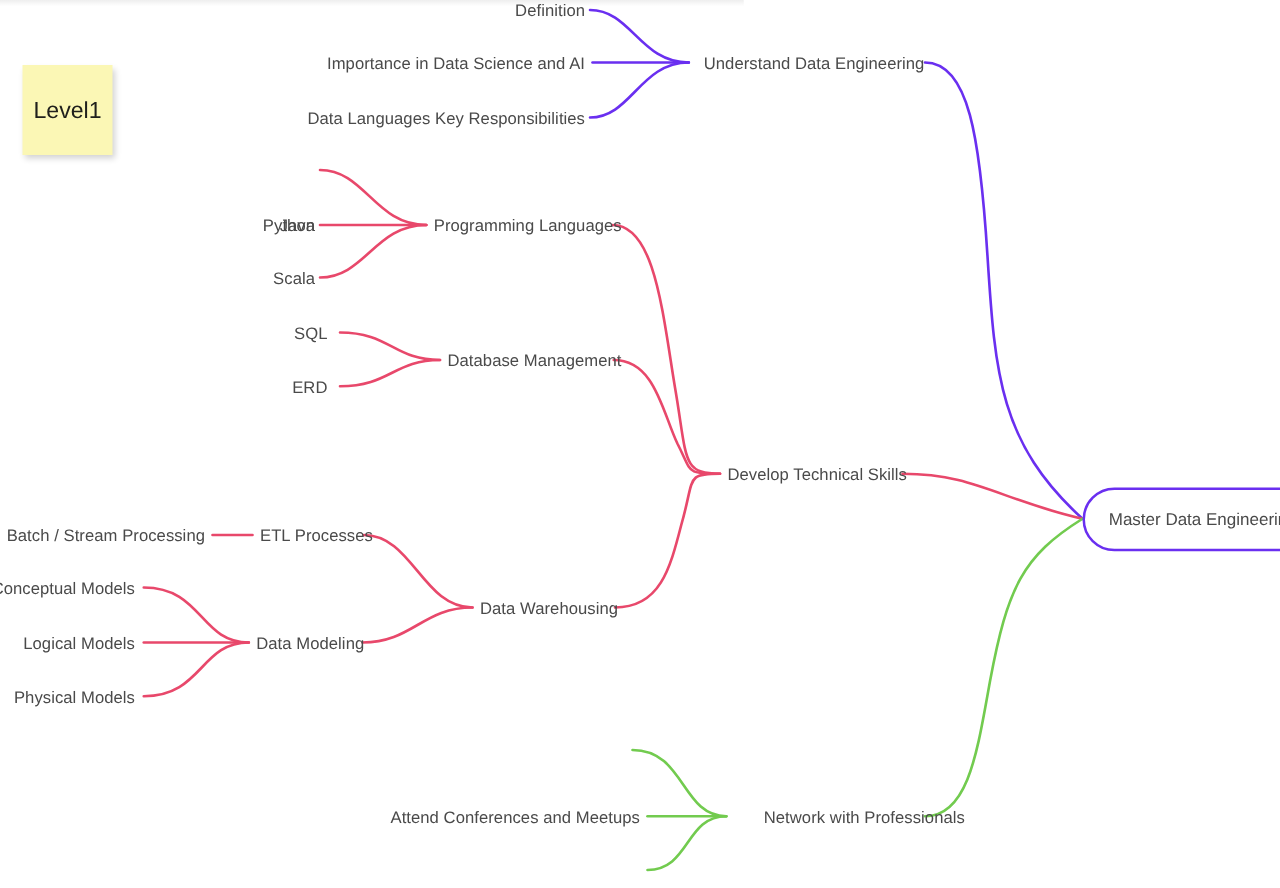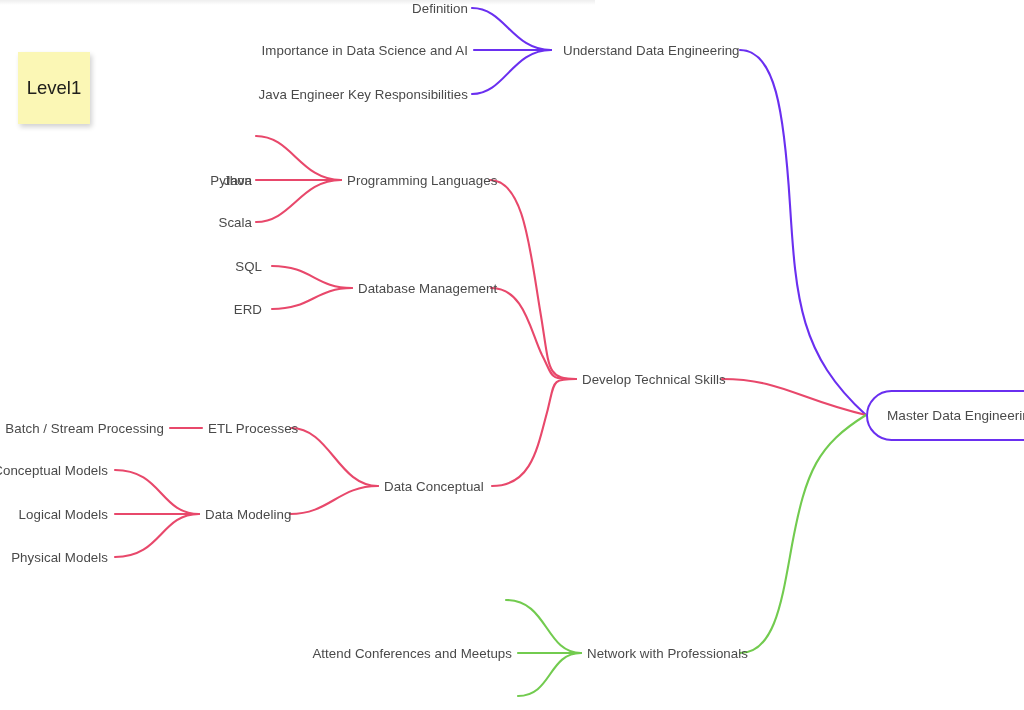--- a/index.html
+++ b/index.html
@@ -144,44 +144,44 @@
     </g>
   </svg>
 
   <div id="sticky" style="background: rgb(251, 247, 181);">
     <span class="l1">Level</span>
     <span class="l2">1</span>
   </div>
 
   <div class="node-label r" style="left: 268px; top: 2px; width: 200px; color: rgb(74, 74, 74);">Definition</div>
   <div class="node-label r" style="left: 188px; top: 44px; width: 280px; color: rgb(74, 74, 74); text-align: right;">Importance in Data Science and AI</div>
-  <div class="node-label r" style="left: 168px; top: 88px; width: 300px; color: rgb(74, 74, 74);">Java Engineer Key Responsibilities</div>
+  <div class="node-label r" style="left: 168px; top: 88px; width: 300px; color: rgb(74, 74, 74);">Data Languages Key Responsibilities</div>
   <div class="node-label l" style="left: 563px; top: 44px; color: rgb(74, 74, 74);">Understand Data Engineering</div>
 
   <div class="node-label r" style="left: 142px; top: 130px; width: 110px; color: rgb(74, 74, 74); margin-top: 44px;">Python</div>
   <div class="node-label r" style="left: 142px; top: 174px; width: 110px; color: rgb(74, 74, 74);">Java</div>
   <div class="node-label r" style="left: 142px; top: 216px; width: 110px; color: rgb(74, 74, 74);">Scala</div>
   <div class="node-label l" style="left: 347px; top: 174px; color: rgb(74, 74, 74);">Programming Languages</div>
 
   <div class="node-label r" style="left: 162px; top: 260px; width: 100px; color: rgb(74, 74, 74);">SQL</div>
   <div class="node-label r" style="left: 162px; top: 303px; width: 100px; color: rgb(74, 74, 74);">ERD</div>
   <div class="node-label l" style="left: 358px; top: 282px; color: rgb(74, 74, 74);">Database Management</div>
 
   <div class="node-label r" style="left: 0px; top: 422px; width: 164px; color: rgb(74, 74, 74);">Batch / Stream Processing</div>
   <div class="node-label l" style="left: 208px; top: 422px; color: rgb(74, 74, 74);">ETL Processes</div>
 
   <div class="node-label r" style="left: -62px; top: 464px; width: 170px; color: rgb(74, 74, 74);">Conceptual Models</div>
   <div class="node-label r" style="left: -62px; top: 508px; width: 170px; color: rgb(74, 74, 74);">Logical Models</div>
   <div class="node-label r" style="left: -62px; top: 551px; width: 170px; color: rgb(74, 74, 74);">Physical Models</div>
   <div class="node-label l" style="left: 205px; top: 508px; color: rgb(74, 74, 74);">Data Modeling</div>
 
-  <div class="node-label l" style="left: 384px; top: 480px; color: rgb(74, 74, 74);">Data Conceptual</div>
+  <div class="node-label l" style="left: 384px; top: 480px; color: rgb(74, 74, 74);">Data Warehousing</div>
 
   <div class="node-label l" style="left: 582px; top: 373px; color: rgb(74, 74, 74);">Develop Technical Skills</div>
 
   <div class="node-label r" style="left: 272px; top: 647px; width: 240px; color: rgb(74, 74, 74);">Attend Conferences and Meetups</div>
-  <div class="node-label l" style="left: 587px; top: 647px; color: rgb(74, 74, 74);">Network with Professionals</div>
+  <div class="node-label l" style="left: 611px; top: 647px; color: rgb(74, 74, 74);">Network with Professionals</div>
 
   <div id="root-node" style="border-color: rgb(106, 47, 240);">
     <span class="root-text">Master Data Engineering</span>
   </div>
 
 </div>
 
 </body></html>

